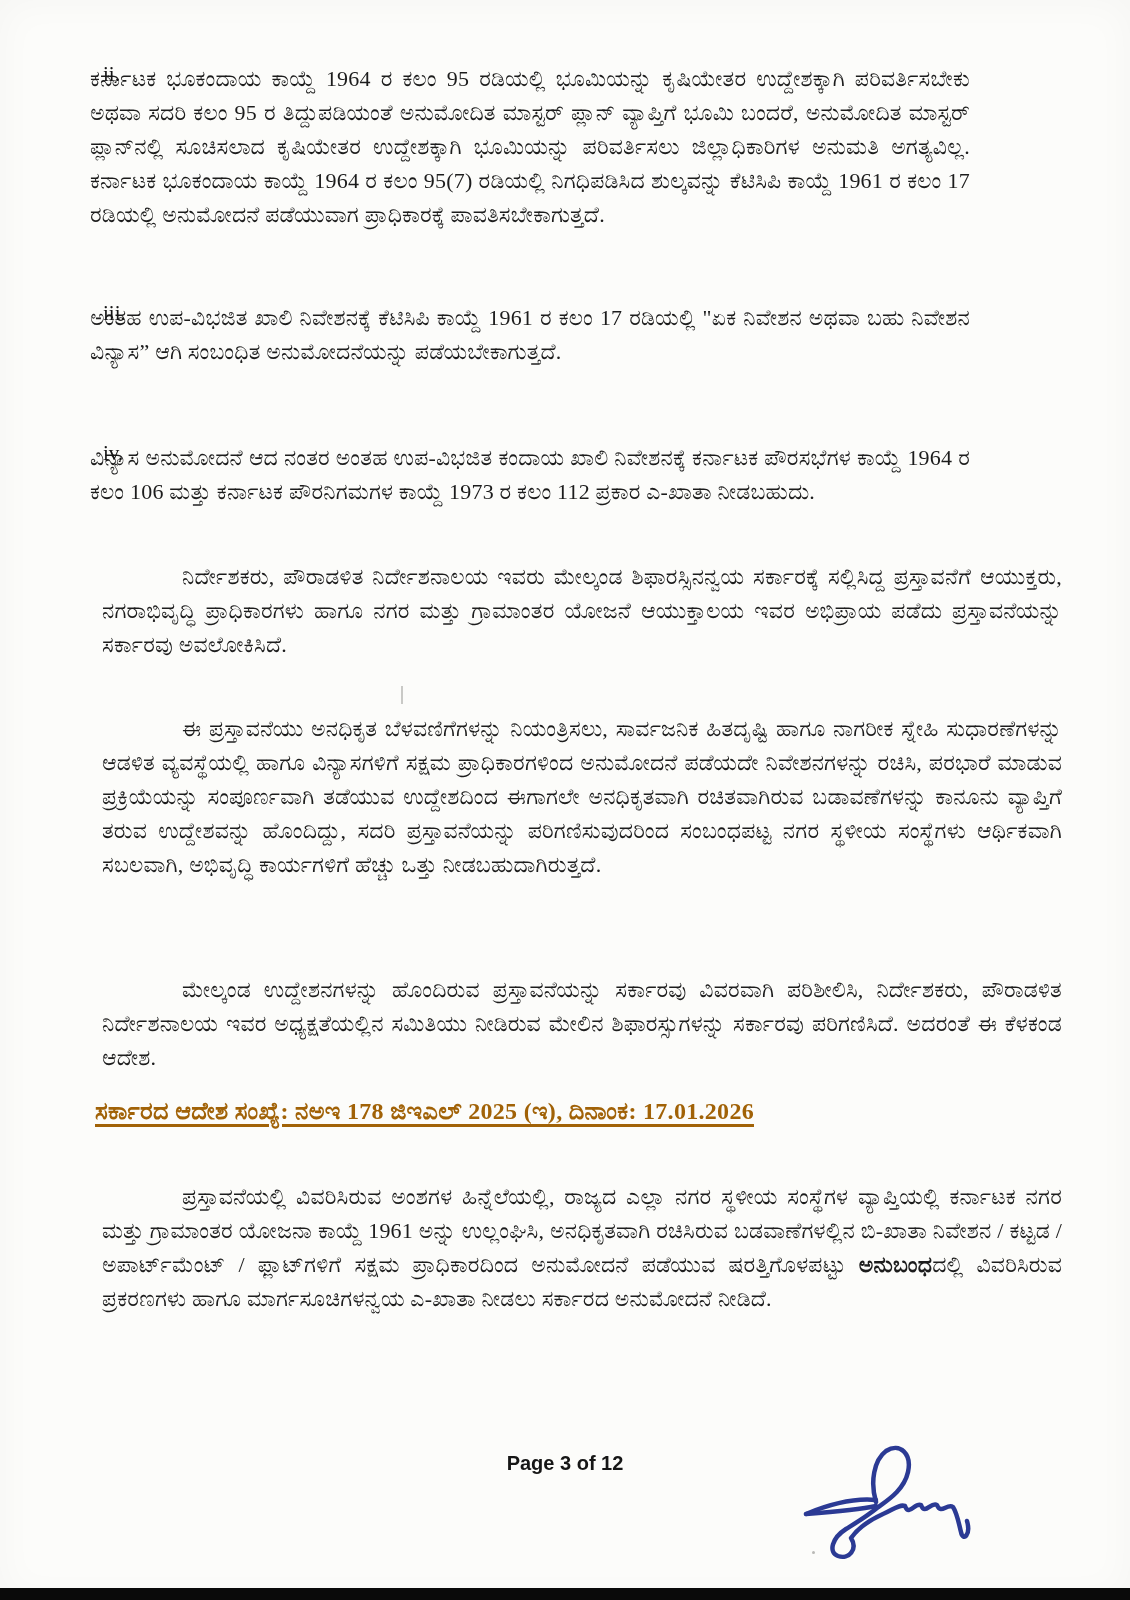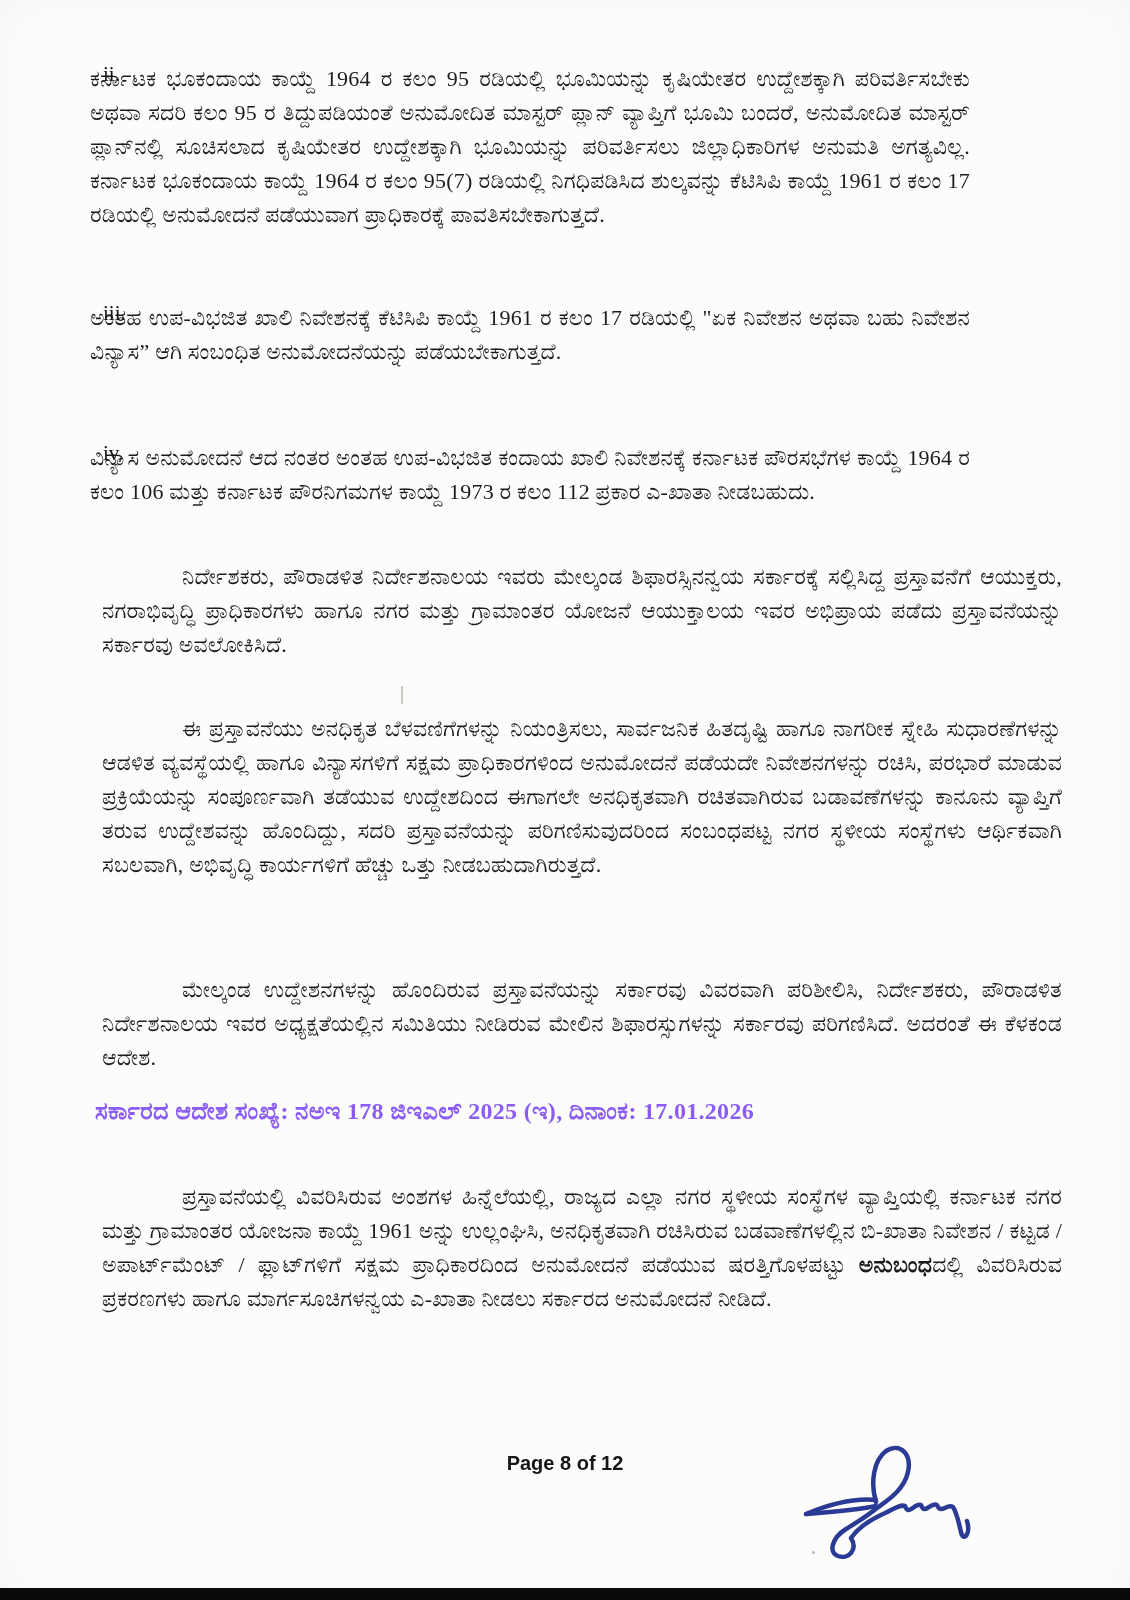--- a/index.html
+++ b/index.html
@@ -44,23 +44,24 @@
     left: 78px;
     width: 960px;
     text-indent: 80px;
   }
   .order-heading {
     position: absolute;
     left: 95px;
     width: 950px;
     font-size: 24px;
     font-weight: bold;
+    text-decoration: underline;
     text-underline-offset: 5px;
     text-decoration-thickness: 2.5px;
-    color: #8b5cf6;
+    color: #a16207;
     letter-spacing: 0.3px;
   }
   .bold-word { font-weight: bold; }
   .footer-page {
     position: absolute;
     left: 0;
     top: 1452px;
     width: 1130px;
     text-align: center;
     font-family: "Liberation Sans", "DejaVu Sans", sans-serif;
@@ -126,21 +127,21 @@
   <div class="para kn" style="top: 712px;">ಈ ಪ್ರಸ್ತಾವನೆಯು ಅನಧಿಕೃತ ಬೆಳವಣಿಗೆಗಳನ್ನು ನಿಯಂತ್ರಿಸಲು, ಸಾರ್ವಜನಿಕ ಹಿತದೃಷ್ಟಿ ಹಾಗೂ ನಾಗರೀಕ ಸ್ನೇಹಿ ಸುಧಾರಣೆಗಳನ್ನು ಆಡಳಿತ ವ್ಯವಸ್ಥೆಯಲ್ಲಿ ಹಾಗೂ ವಿನ್ಯಾಸಗಳಿಗೆ ಸಕ್ಷಮ ಪ್ರಾಧಿಕಾರಗಳಿಂದ ಅನುಮೋದನೆ ಪಡೆಯದೇ ನಿವೇಶನಗಳನ್ನು ರಚಿಸಿ, ಪರಭಾರೆ ಮಾಡುವ ಪ್ರಕ್ರಿಯೆಯನ್ನು ಸಂಪೂರ್ಣವಾಗಿ ತಡೆಯುವ ಉದ್ದೇಶದಿಂದ ಈಗಾಗಲೇ ಅನಧಿಕೃತವಾಗಿ ರಚಿತವಾಗಿರುವ ಬಡಾವಣೆಗಳನ್ನು ಕಾನೂನು ವ್ಯಾಪ್ತಿಗೆ ತರುವ ಉದ್ದೇಶವನ್ನು ಹೊಂದಿದ್ದು, ಸದರಿ ಪ್ರಸ್ತಾವನೆಯನ್ನು ಪರಿಗಣಿಸುವುದರಿಂದ ಸಂಬಂಧಪಟ್ಟ ನಗರ ಸ್ಥಳೀಯ ಸಂಸ್ಥೆಗಳು ಆರ್ಥಿಕವಾಗಿ ಸಬಲವಾಗಿ, ಅಭಿವೃದ್ಧಿ ಕಾರ್ಯಗಳಿಗೆ ಹೆಚ್ಚು ಒತ್ತು ನೀಡಬಹುದಾಗಿರುತ್ತದೆ.</div>
 
   <div class="para kn" style="top: 973px;">ಮೇಲ್ಕಂಡ ಉದ್ದೇಶನಗಳನ್ನು ಹೊಂದಿರುವ ಪ್ರಸ್ತಾವನೆಯನ್ನು ಸರ್ಕಾರವು ವಿವರವಾಗಿ ಪರಿಶೀಲಿಸಿ, ನಿರ್ದೇಶಕರು, ಪೌರಾಡಳಿತ ನಿರ್ದೇಶನಾಲಯ ಇವರ ಅಧ್ಯಕ್ಷತೆಯಲ್ಲಿನ ಸಮಿತಿಯು ನೀಡಿರುವ ಮೇಲಿನ ಶಿಫಾರಸ್ಸುಗಳನ್ನು ಸರ್ಕಾರವು ಪರಿಗಣಿಸಿದೆ. ಅದರಂತೆ ಈ ಕೆಳಕಂಡ ಆದೇಶ.</div>
 
   <div class="order-heading" style="top: 1098px;">ಸರ್ಕಾರದ ಆದೇಶ ಸಂಖ್ಯೆ: ನಅಇ 178 ಜಿಇಎಲ್ 2025 (ಇ), ದಿನಾಂಕ: 17.01.2026</div>
 
   <div class="para kn" style="top: 1180px;">
     <span>ಪ್ರಸ್ತಾವನೆಯಲ್ಲಿ ವಿವರಿಸಿರುವ ಅಂಶಗಳ ಹಿನ್ನೆಲೆಯಲ್ಲಿ, ರಾಜ್ಯದ ಎಲ್ಲಾ ನಗರ ಸ್ಥಳೀಯ ಸಂಸ್ಥೆಗಳ ವ್ಯಾಪ್ತಿಯಲ್ಲಿ ಕರ್ನಾಟಕ ನಗರ ಮತ್ತು ಗ್ರಾಮಾಂತರ ಯೋಜನಾ ಕಾಯ್ದೆ 1961 ಅನ್ನು ಉಲ್ಲಂಘಿಸಿ, ಅನಧಿಕೃತವಾಗಿ ರಚಿಸಿರುವ ಬಡವಾಣೆಗಳಲ್ಲಿನ ಬಿ-ಖಾತಾ ನಿವೇಶನ / ಕಟ್ಟಡ / ಅಪಾರ್ಟ್‌ಮೆಂಟ್ / ಫ್ಲಾಟ್‌ಗಳಿಗೆ ಸಕ್ಷಮ ಪ್ರಾಧಿಕಾರದಿಂದ ಅನುಮೋದನೆ ಪಡೆಯುವ ಷರತ್ತಿಗೊಳಪಟ್ಟು </span><span class="bold-word">ಅನುಬಂಧ</span><span>ದಲ್ಲಿ ವಿವರಿಸಿರುವ ಪ್ರಕರಣಗಳು ಹಾಗೂ ಮಾರ್ಗಸೂಚಿಗಳನ್ವಯ ಎ-ಖಾತಾ ನೀಡಲು ಸರ್ಕಾರದ ಅನುಮೋದನೆ ನೀಡಿದೆ.</span>
   </div>
 
-  <div class="footer-page">Page 8 of 12</div>
+  <div class="footer-page">Page 3 of 12</div>
 
   <div class="signature-wrap">
     <svg width="220" height="165" viewBox="0 0 220 165" xmlns="http://www.w3.org/2000/svg">
       <g fill="none" stroke="#2b3a94" stroke-width="4.5" stroke-linecap="round" stroke-linejoin="round">
 
         <path d="M 26 96 C 50 86, 76 80, 96 82"></path>
         <path d="M 26 96 C 52 94, 78 92, 96 88"></path>
 
         <path d="M 96 84
                  C 90 64, 94 42, 106 33

